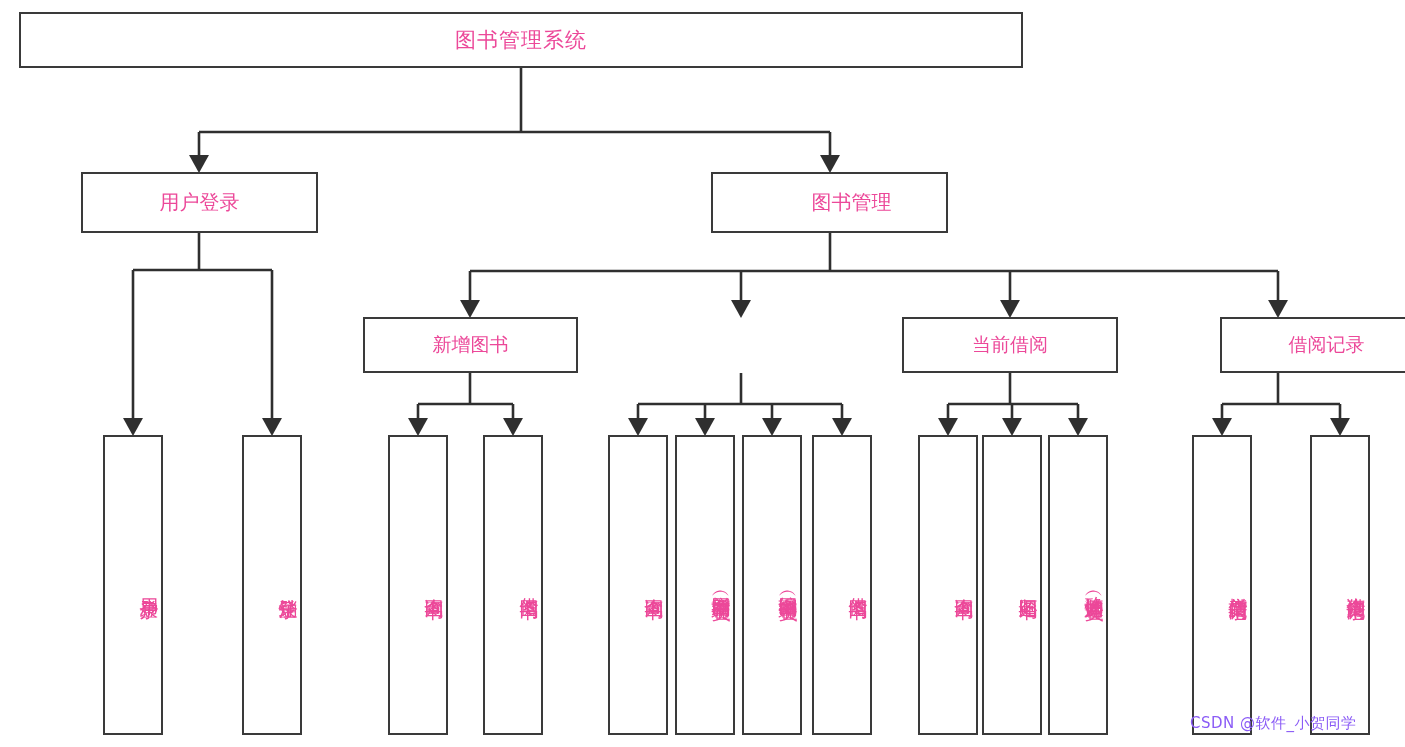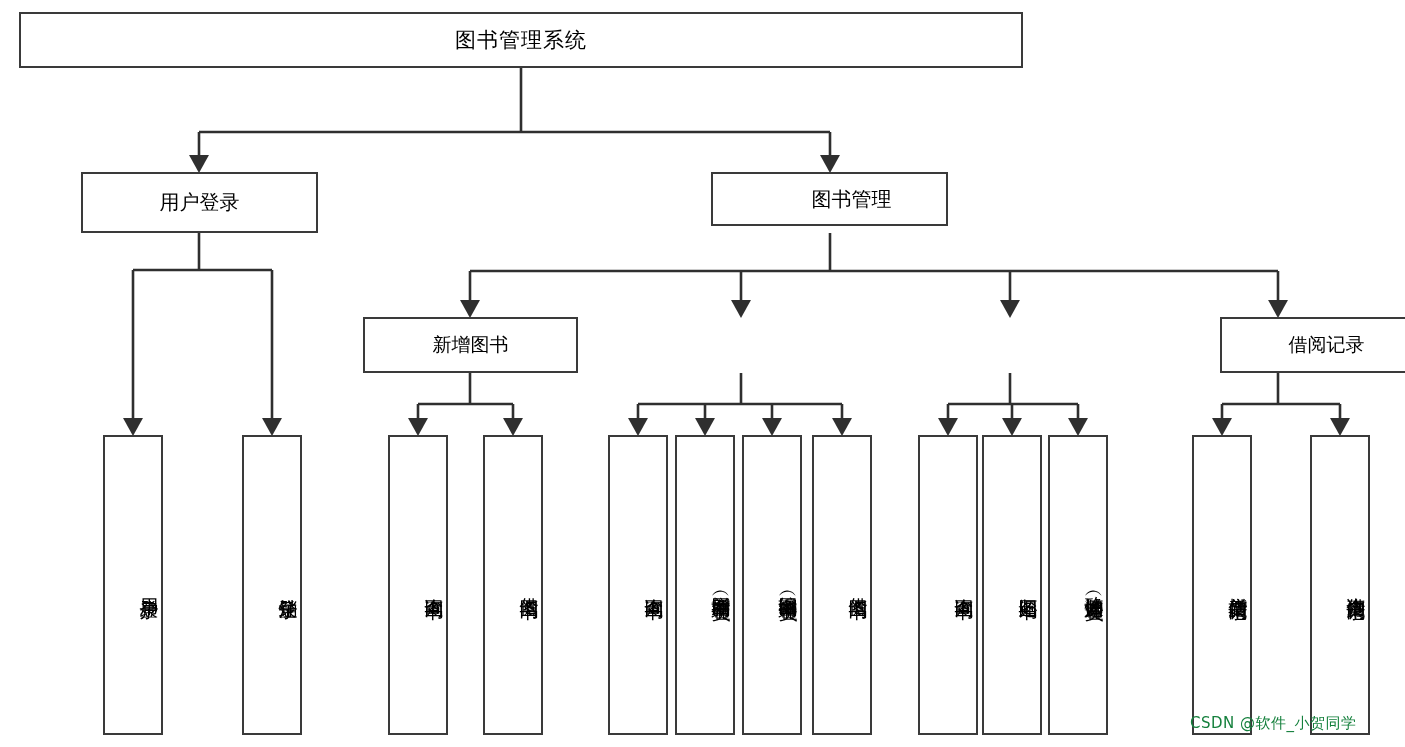--- a/index.html
+++ b/index.html
@@ -9,21 +9,21 @@
   }
   #diagram-root{position:absolute;left:0;top:0;width:1405px;height:747px;}
   svg.edges{position:absolute;left:0;top:0;width:1405px;height:747px;pointer-events:none;}
 
   .node{
     position:absolute;
     box-sizing:border-box;
     background:#ffffff;
     border:2px solid #3a3a3a;
     display:flex;align-items:center;justify-content:center;
-    color:#000000;
+    color:#ec4899;
   }
   .node.h{ font-size:21px; letter-spacing:1px; }
   .node.lvl1{ font-size:20px; }
   .node.lvl2{ font-size:19px; }
   .node.leaf{
     font-size:19px;
     writing-mode:vertical-rl;
     text-orientation:upright;
     line-height:1.18;
     letter-spacing:1px;
@@ -32,21 +32,21 @@
     justify-content:center;
   }
   .leaf-txt{
     writing-mode:vertical-rl;
     text-orientation:upright;
     white-space:nowrap;
   }
   .watermark{
     position:absolute;
     font-size:15px;
-    color:#15803d;
+    color:#8b5cf6;
     white-space:nowrap;
     letter-spacing:0.5px;
   }
 </style>
 </head>
 <body>
 
 <div id="diagram-root">
 
   <svg class="edges" viewBox="0 0 1405 747">
@@ -99,26 +99,29 @@
     </g>
   </svg>
 
   <div class="node h" style="left:19px;top:12px;width:1004px;height:56px;">
     <span>图书管理系统</span>
   </div>
 
   <div class="node lvl1" style="left:81px;top:172px;width:237px;height:61px;">
     <span>用户登录</span>
   </div>
-  <div class="node lvl1" style="left:711px;top:172px;width:237px;height:54px;padding-left:44px;">
+  <div class="node lvl1" style="left:711px;top:172px;width:237px;height:61px;padding-left:44px;">
     <span>图书管理</span>
   </div>
 
   <div class="node lvl2" style="left:363px;top:317px;width:215px;height:56px;">
     <span>新增图书</span>
+  </div>
+  <div class="node lvl2" style="left:902px;top:317px;width:216px;height:56px;">
+    <span>当前借阅</span>
   </div>
   <div class="node lvl2" style="left:1172px;top:317px;width:213px;height:56px;margin-left:48px;">
     <span>借阅记录</span>
   </div>
 
   <div class="node leaf" style="left:103px;top:435px;width:60px;height:300px;">
     <span class="leaf-txt">用户登录</span>
   </div>
   <div class="node leaf" style="left:242px;top:435px;width:60px;height:300px;">
     <span class="leaf-txt">注销登录</span>

